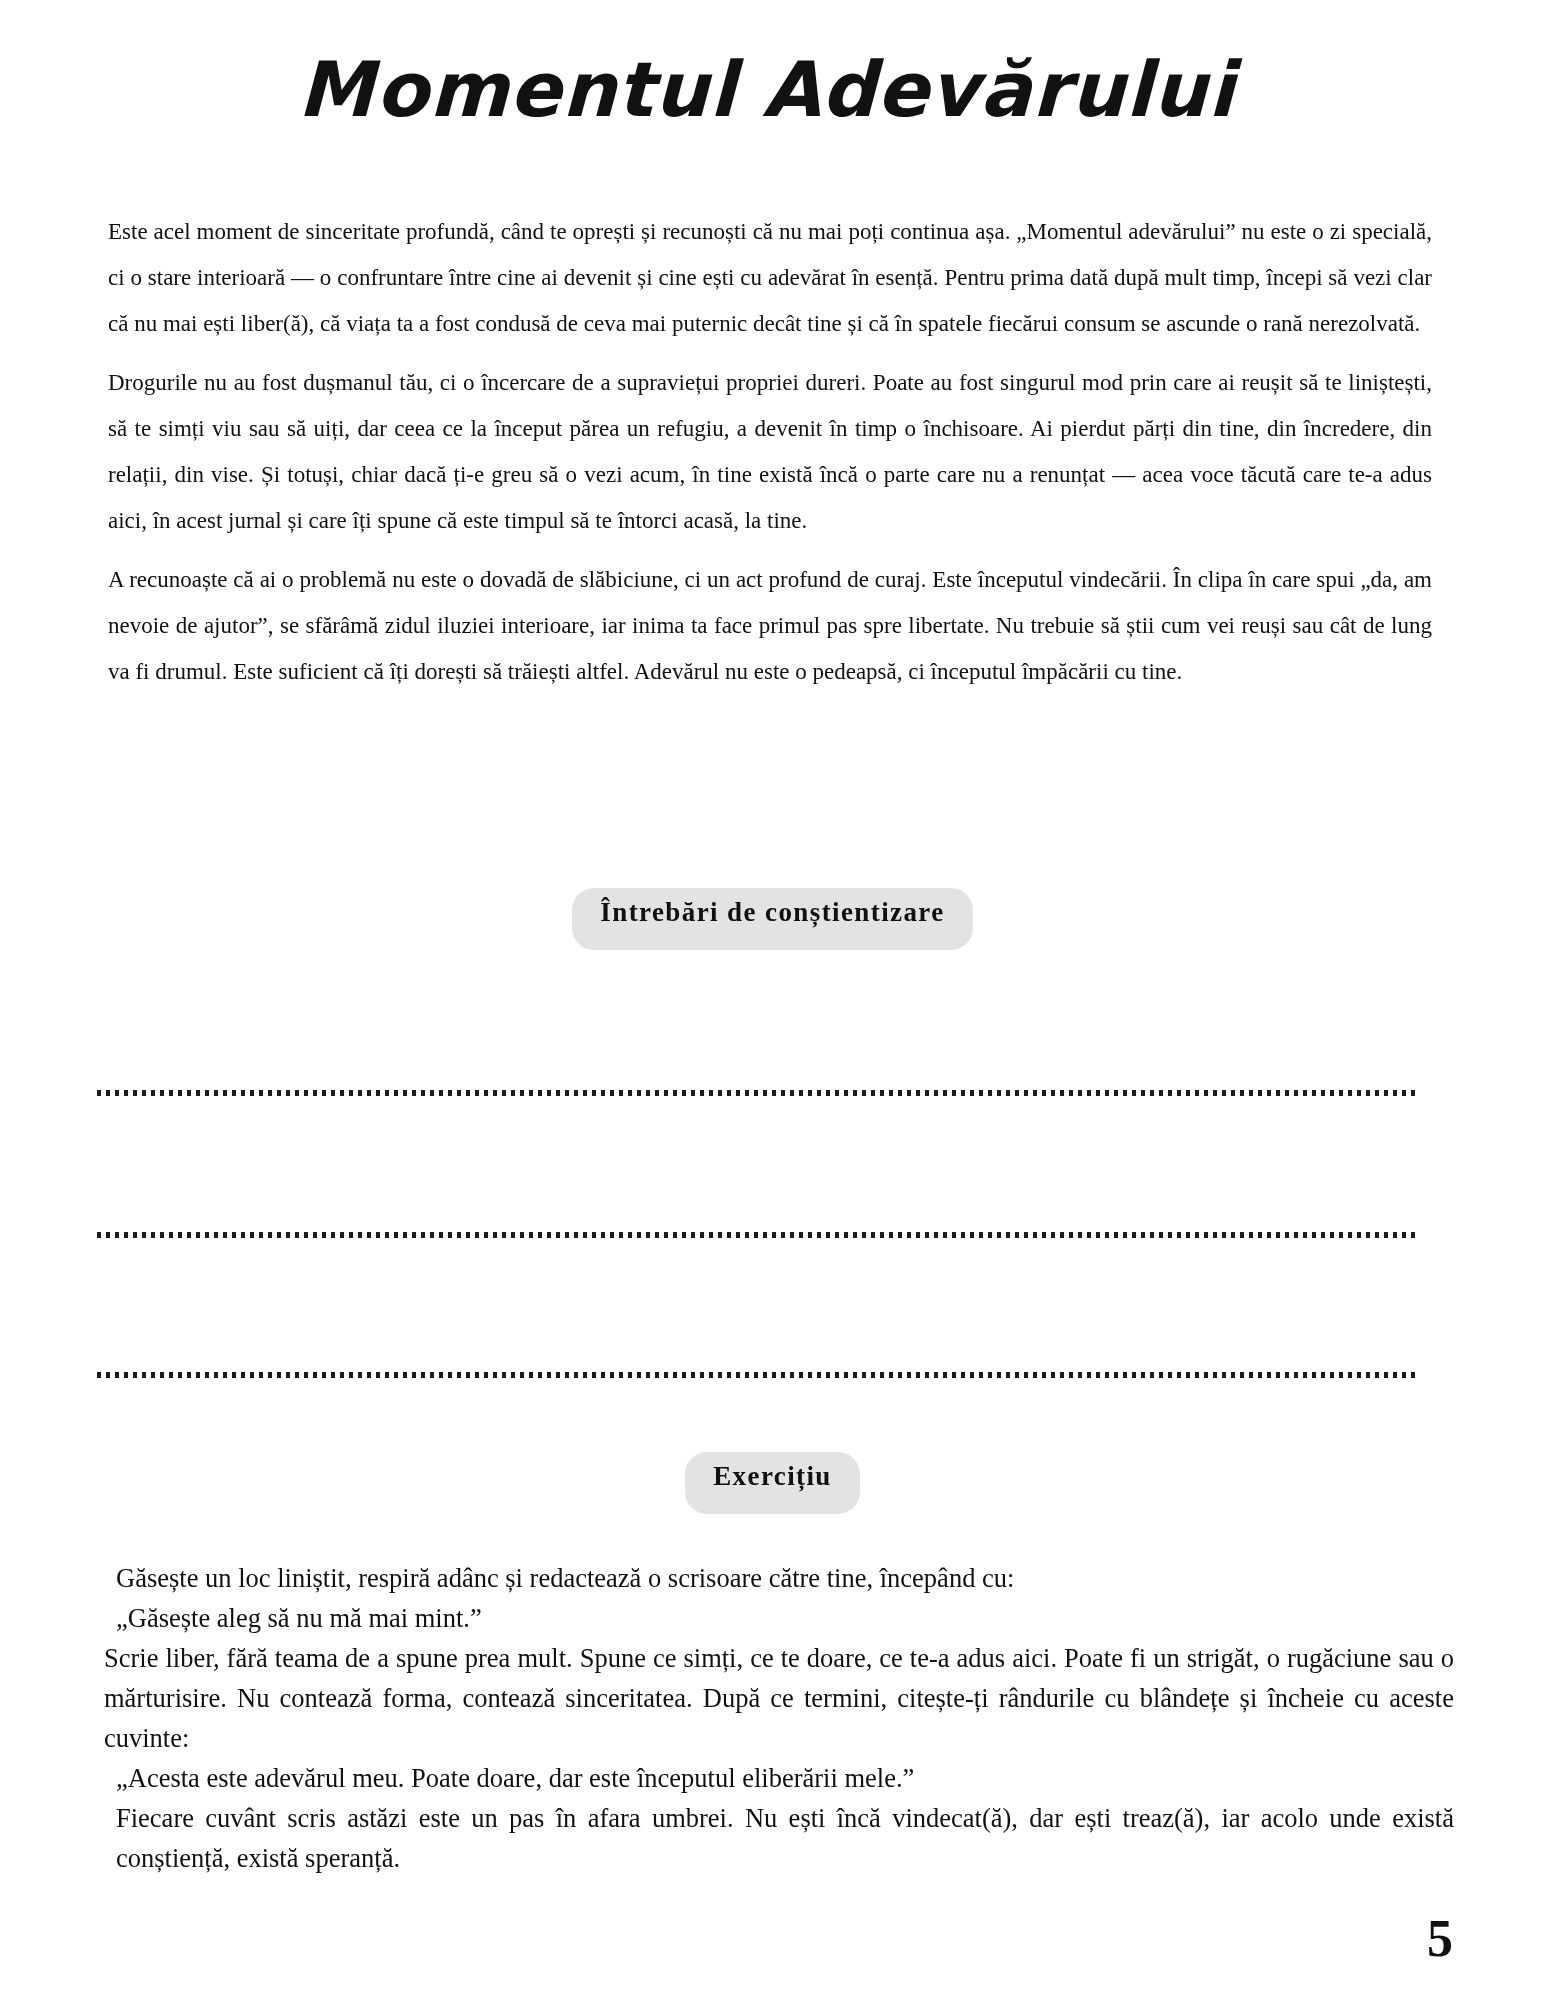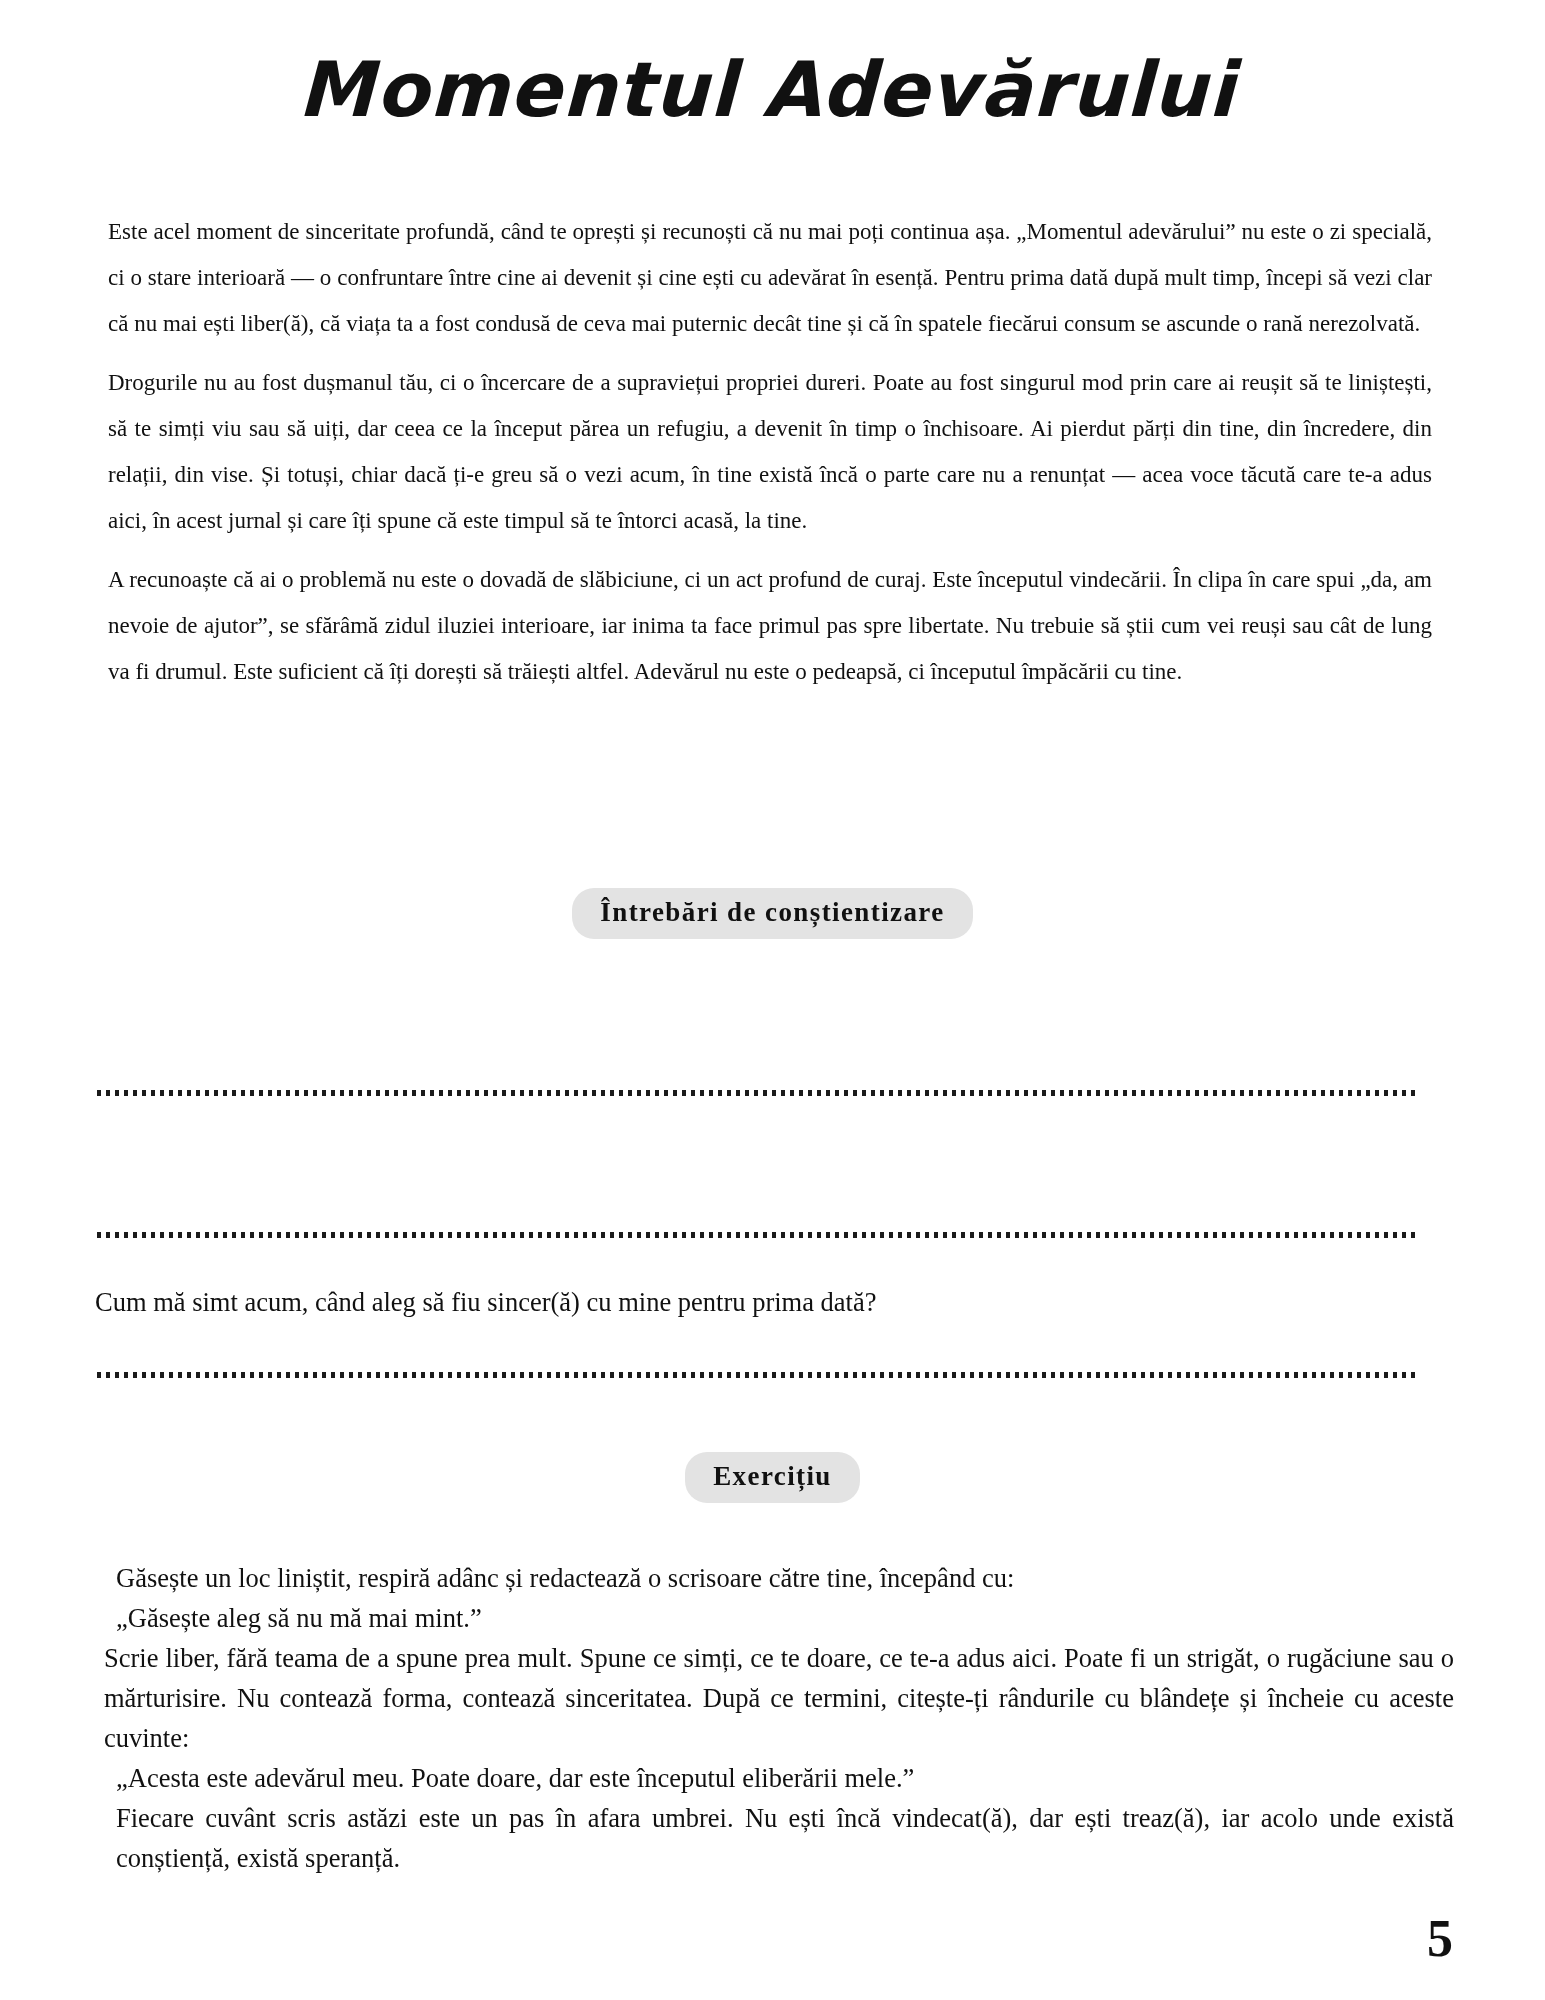--- a/index.html
+++ b/index.html
@@ -58,21 +58,21 @@
   .badge-row {
     position: absolute;
     left: 0;
     width: 1545px;
     text-align: center;
   }
   .badge {
     display: inline-block;
     background: #e3e3e3;
     border-radius: 22px;
-    padding: 9px 28px 11px 28px;
+    padding: 9px 28px 22px 28px;
     font-size: 27px;
     font-weight: 700;
     letter-spacing: 1.4px;
     color: #111111;
     line-height: 1.15;
   }
 
   
   .question {
     position: absolute;
@@ -139,21 +139,20 @@
   </div>
 
   <div class="badge-row" style="top:888px;">
     <span class="badge">Întrebări de conștientizare</span>
   </div>
 
   <div class="dotline" style="top:1090px;"></div>
 
   <div class="dotline" style="top:1232px;"></div>
 
-  <div class="question" style="top:1285px;">Cum mă simt acum, când aleg să fiu sincer(ă) cu mine pentru prima dată?</div>
   <div class="dotline" style="top:1372px;"></div>
 
   <div class="badge-row" style="top:1452px;">
     <span class="badge">Exercițiu</span>
   </div>
 
   <div class="exercise">
     <p class="nojust ex-indent">Găsește un loc liniștit, respiră adânc și redactează o scrisoare către tine, începând cu:</p>
     <p class="nojust ex-indent">„Găsește aleg să nu mă mai mint.”</p>
     <p>Scrie liber, fără teama de a spune prea mult. Spune ce simți, ce te doare, ce te-a adus aici. Poate fi un strigăt, o rugăciune sau o mărturisire. Nu contează forma, contează sinceritatea. După ce termini, citește-ți rândurile cu blândețe și încheie cu aceste cuvinte:</p>

